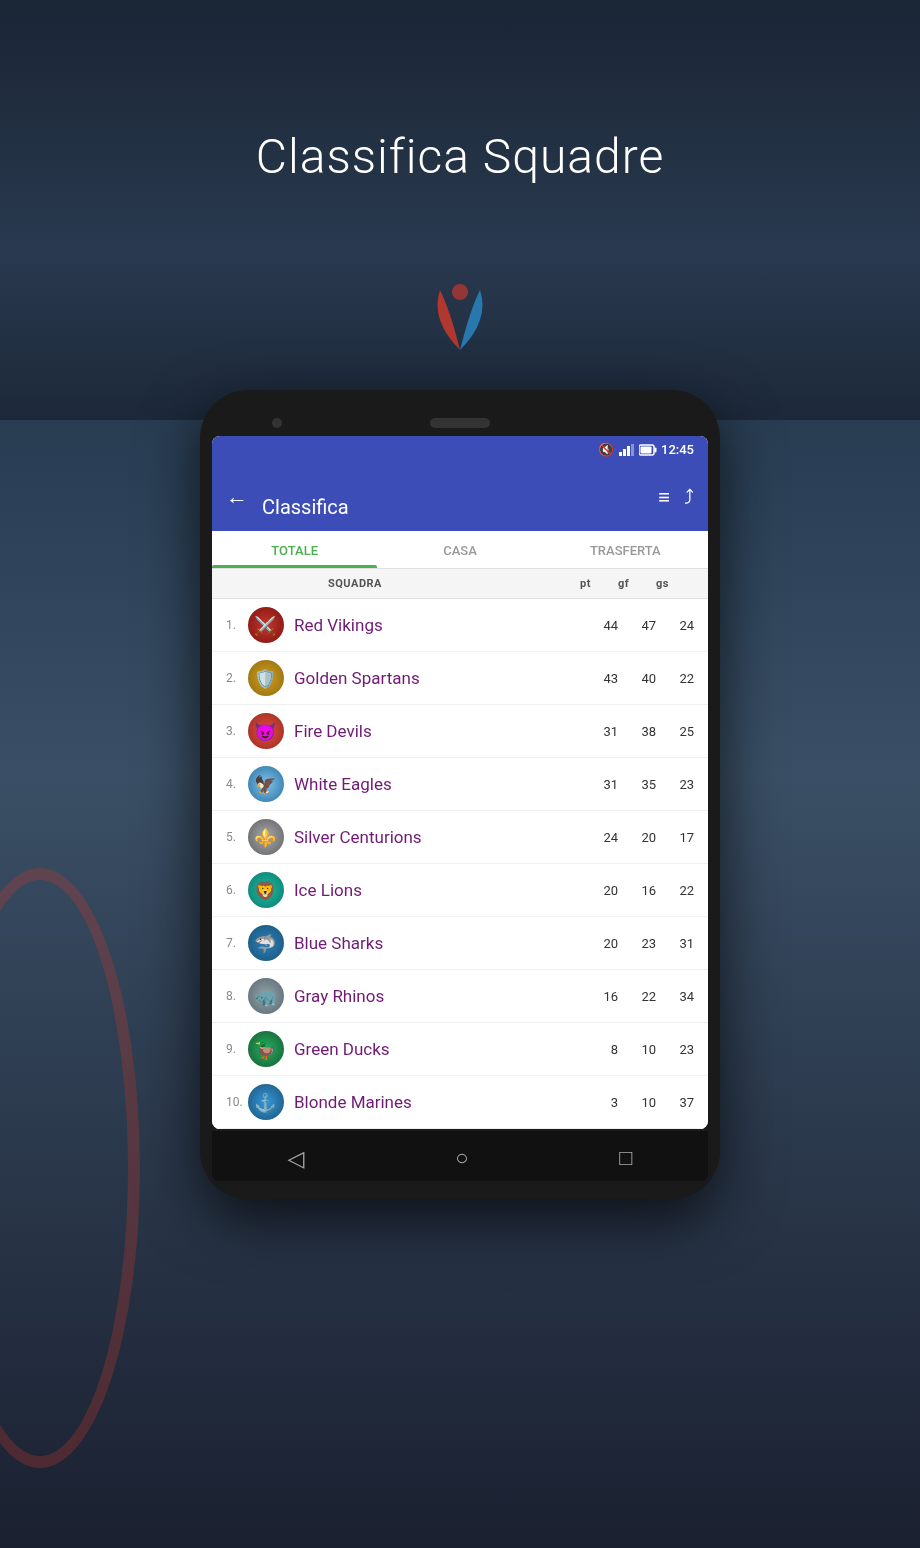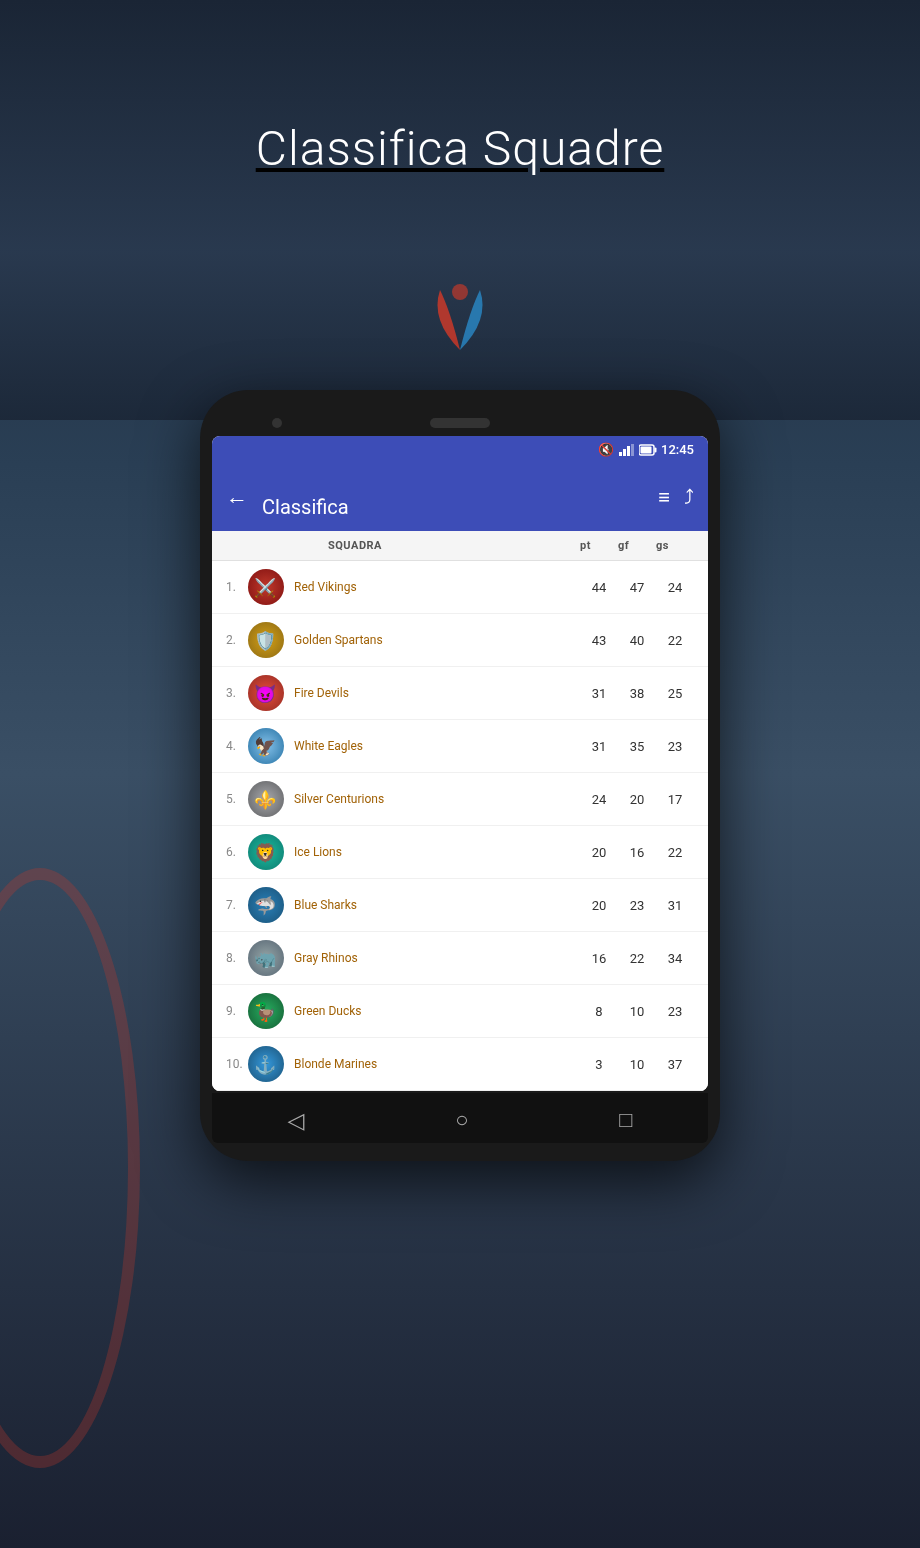--- a/index.html
+++ b/index.html
@@ -23,25 +23,24 @@
       position: absolute;
       top: 0; left: 0; right: 0; height: 420px;
       background: linear-gradient(180deg, #1a2535 0%, #2a3a50 60%, #1a2535 100%);
       z-index: 0;
       opacity: 0.85;
     }
 
     
     .page-title-area {
       position: absolute;
-      top: 120px;
+      top: 128px;
       left: 0; right: 0;
       text-align: center;
       z-index: 2;
-      text-decoration: underline;
     }
     .page-title {
       font-size: 48px;
       font-weight: 300;
       color: #fff;
       letter-spacing: 1px;
     }
 
     
     .logo-area {
@@ -273,27 +272,27 @@
       margin-right: 10px;
       flex-shrink: 0;
       display: flex;
       align-items: center;
       justify-content: center;
       font-size: 16px;
       overflow: hidden;
     }
     .team-name {
       flex: 1;
-      font-size: 12px;
-      color: #a16207;
+      font-size: 17px;
+      color: #701a75;
       font-weight: 400;
     }
     .team-col {
       width: 38px;
-      text-align: center;
+      text-align: right;
       font-size: 13px;
       color: #333;
     }
 
     
     .phone-nav {
       background: #111;
       display: flex;
       align-items: center;
       justify-content: space-around;
@@ -382,20 +381,25 @@
     <div class="app-bar">
       <span class="app-bar-back">←</span>
       <span class="app-bar-title">Classifica</span>
       <div class="app-bar-icons">
         <span class="app-bar-icon">≡</span>
         <span class="app-bar-icon">⤴</span>
       </div>
     </div>
 
 
+    <div class="tabs-bar">
+      <div class="tab-item active">TOTALE</div>
+      <div class="tab-item">CASA</div>
+      <div class="tab-item">TRASFERTA</div>
+    </div>
 
     <div class="table-header">
       <div style="width:22px;"></div>
       <div style="width:46px;"></div>
       <div class="th-squadra">SQUADRA</div>
       <div class="th-col">pt</div>
       <div class="th-col">gf</div>
       <div class="th-col">gs</div>
     </div>
 

